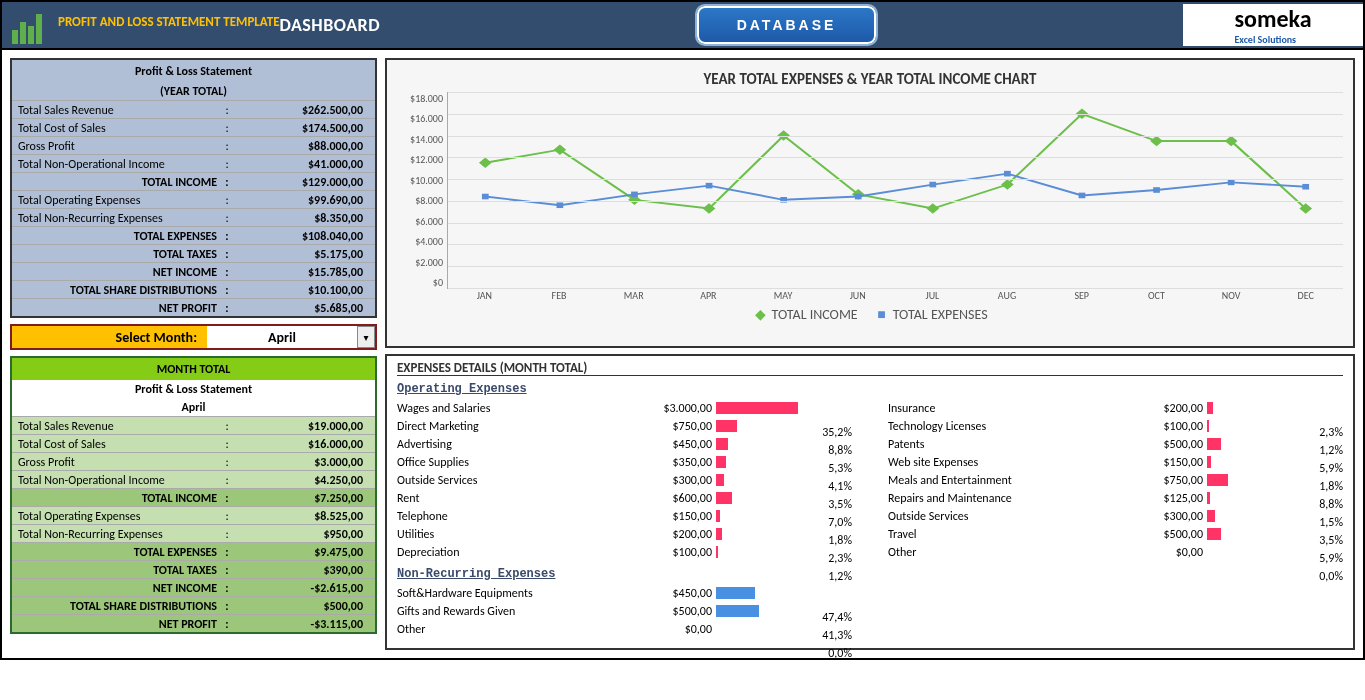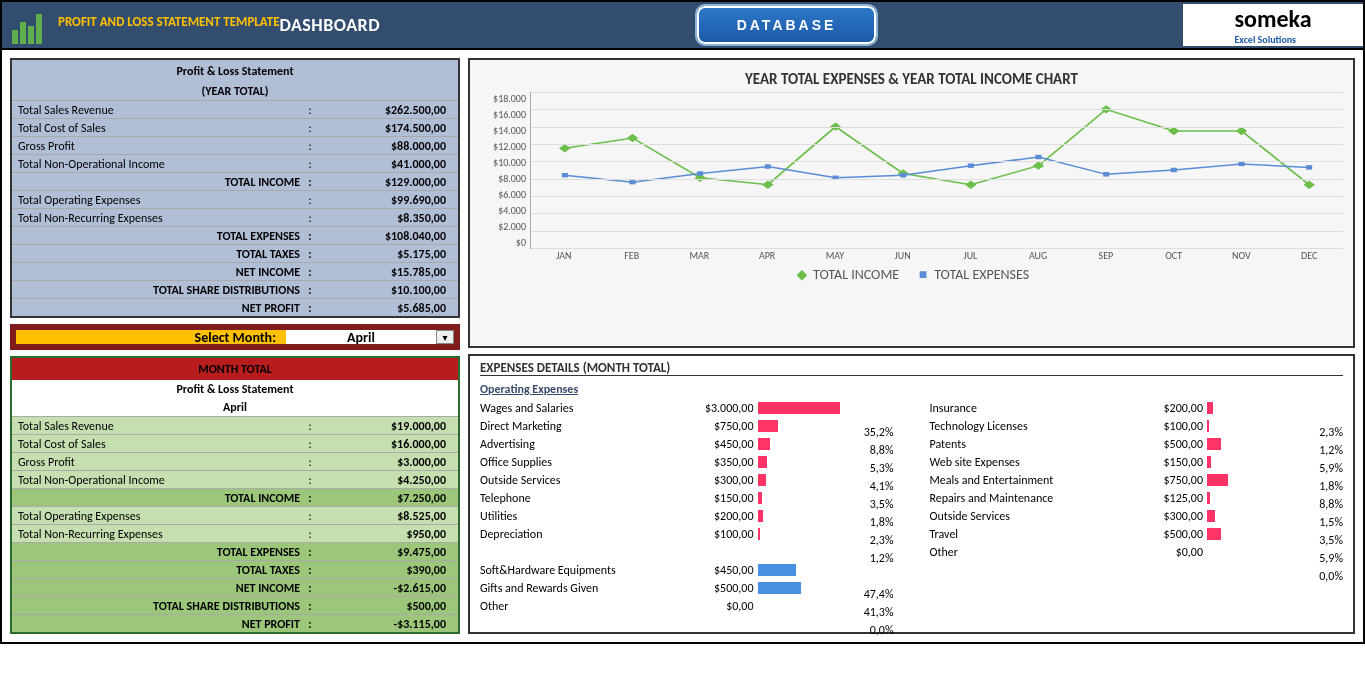--- a/index.html
+++ b/index.html
@@ -10,54 +10,54 @@
   .hleft .logo { width: 38px; height: 38px; display:flex; align-items:flex-end; gap:2px; }
   .hleft .logo span{ display:inline-block; width:6px; background:#5fb04c; }
   .htxt { display:flex; }
   .htxt .t1 { font-weight: bold; color: #ffc000; font-size: 13px; }
   .htxt .t2 { font-weight: bold; color: #fff; font-size: 18px; letter-spacing: 0.5px; }
   .hcenter { flex:1; display:flex; justify-content:center; }
   .dbbtn { background: linear-gradient(#2c77c8,#1d5aa8); color:#fff; font-weight:bold; padding: 9px 38px; border: 2px solid #fff; outline: 2px solid #8db3d9; border-radius: 8px; letter-spacing: 3px; font-size: 14px; }
   .hright { width: 180px; background:#fff; display:flex; align-items:center; justify-content:center; font-size: 24px; font-weight:bold; }
   .hright small { display:block; font-size:10px; color:#1d5aa8; }
   .body { display:flex; gap:8px; padding:8px; }
-  .left { width: 450px; display:flex; flex-direction:column; gap:6px; }
+  .left { width: 367px; display:flex; flex-direction:column; gap:6px; }
   .panel { border: 2px solid #333; }
   .plhdr { text-align:center; font-weight:bold; background:#b0bed6; padding:4px 0; }
   .plhdr.sub { padding:2px 0; }
   .row { display:flex; align-items:center; height:18px; border-top:1px solid #aaa; }
   .row .label { flex:1; padding-left:6px; }
   .row .colon { width:16px; text-align:center; }
   .row .val { width:140px; text-align:right; padding-right:12px; font-weight:bold; }
   .row.normal { background:#b0bed6; }
   .row.bold { background:#b0bed6; font-weight:bold; }
   .row.bold .label { text-align:right; padding-right:2px; }
   .row.g-normal { background:#c5dfb0; }
   .row.g-bold { background:#9cc77a; font-weight:bold; }
   .row.g-bold .label { text-align:right; padding-right:2px; }
   .neg { color:#000000; }
-  .selmonth { display:flex; border:6px solid #7f1d1d; height:26px; align-items:stretch; }
+  .selmonth { display:flex; border:2px solid #7f1d1d; height:26px; align-items:stretch; }
   .selmonth .sml { flex:1; background:#ffc000; font-weight:bold; display:flex; align-items:center; justify-content:flex-end; padding-right:10px; font-size:14px;}
   .selmonth .smv { width:150px; background:#fff; font-weight:bold; display:flex; align-items:center; justify-content:center; font-size:14px;}
   .selmonth .dd { width:18px; background:#eee; border:1px solid #888; display:flex; align-items:center; justify-content:center; font-size:10px;}
   .right { flex:1; display:flex; flex-direction:column; gap:6px; }
   .chartbox { border:2px solid #333; background:#f6f6f6; padding:6px 10px; height: 290px; position:relative; }
   .ctitle { text-align:center; font-weight:bold; font-size:15px; padding:4px 0; color:#333;}
-  .plotrow { display:flex; height: 157px; justify-content: center; }
+  .plotrow { display:flex; height: 197px; justify-content: center; }
   .yaxis { width:50px; display:flex; flex-direction:column; justify-content:space-between; text-align:right; font-size:10px; color:#555; padding-right:4px;}
   .plot { flex:1; position:relative; border-left:1px solid #aaa; border-bottom:1px solid #aaa;}
   .grid { position:absolute; left:0; right:0; border-top:1px solid #ddd;}
   svg.lines{ position:absolute; left:0; top:0; width:100%; height:100%; }
   .xlabels { display:flex; margin-left:50px;align-items:flex-end; }
   .xlabels span { flex:1; text-align:center; font-size:10px; color:#555;}
   .legend { text-align:center; font-size:14px; color:#555; padding-top:4px;}
   .legend .mk { display:inline-block; width:16px; text-align:center;}
   .detbox { border:2px solid #333; flex:1; padding:4px 10px 10px 10px;}
   .dethdr { font-weight:bold; font-size:13px; color:#333; border-bottom:1px solid #333;}
-  .sechdr { font-weight:bold; text-decoration:underline; color:#3a4a6a; padding:6px 0 3px 0;}
+  .sechdr { font-weight:bold; text-decoration:underline; color:#3a4a6a; padding:6px 0 3px 0;font-family:Liberation Mono, monospace;}
   .cols { display:flex; gap:36px;}
   .col { flex:1;}
   .drow { display:flex; align-items:center; height:18px;}
   .drow .dl { flex:1;}
   .drow .dv { width:80px; text-align:right;}
   .drow .bar { width:90px; padding:0 4px;}
   .drow .bar div{ height:12px;}
   .drow .bar.red div{ background:#f36;}
   .drow .bar.blue div{ background:#4a90e2;}
   .drow .dp { width:50px; text-align:right;margin-top:48px;}
@@ -160,21 +160,21 @@
           </div>
       </div>
 
       <div class="selmonth">
         <div class="sml">Select Month:</div>
         <div class="smv">April</div>
         <div class="dd">▾</div>
       </div>
 
       <div class="panel" style="border-color:#2d6b2d">
-        <div class="plhdr" style="background:#b91c1c">MONTH TOTAL</div>
+        <div class="plhdr" style="background:#84cc16">MONTH TOTAL</div>
         <div class="plhdr sub" style="background:#fff">Profit &amp; Loss Statement</div>
         <div class="plhdr sub" style="background:#fff">April</div>
         <div id="month-rows">
             <div class="row g-normal">
               <div class="label">Total Sales Revenue</div>
               <div class="colon">:</div>
               <div class="val">$19.000,00</div>
             </div>
             <div class="row g-normal">
               <div class="label">Total Cost of Sales</div>
@@ -356,20 +356,28 @@
               </div>
               <div class="drow">
                 <div class="dl">Outside Services</div>
                 <div class="dv">$300,00</div>
                 <div class="bar red">
                   <div style="width:10%"></div>
                 </div>
                 <div class="dp">3,5%</div>
               </div>
               <div class="drow">
+                <div class="dl">Rent</div>
+                <div class="dv">$600,00</div>
+                <div class="bar red">
+                  <div style="width:20%"></div>
+                </div>
+                <div class="dp">7,0%</div>
+              </div>
+              <div class="drow">
                 <div class="dl">Telephone</div>
                 <div class="dv">$150,00</div>
                 <div class="bar red">
                   <div style="width:5%"></div>
                 </div>
                 <div class="dp">1,8%</div>
               </div>
               <div class="drow">
                 <div class="dl">Utilities</div>
                 <div class="dv">$200,00</div>
@@ -455,20 +463,21 @@
               <div class="drow">
                 <div class="dl">Other</div>
                 <div class="dv">$0,00</div>
                 <div class="bar red">
                   <div style="width:0%"></div>
                 </div>
                 <div class="dp">0,0%</div>
               </div>
             </div>
         </div>
+        <div class="sechdr">Non-Recurring Expenses</div>
         <div class="cols">
           <div class="col" id="nrcol">
               <div class="drow">
                 <div class="dl">Soft&amp;Hardware Equipments</div>
                 <div class="dv">$450,00</div>
                 <div class="bar blue">
                   <div style="width:47%"></div>
                 </div>
                 <div class="dp">47,4%</div>
               </div>

